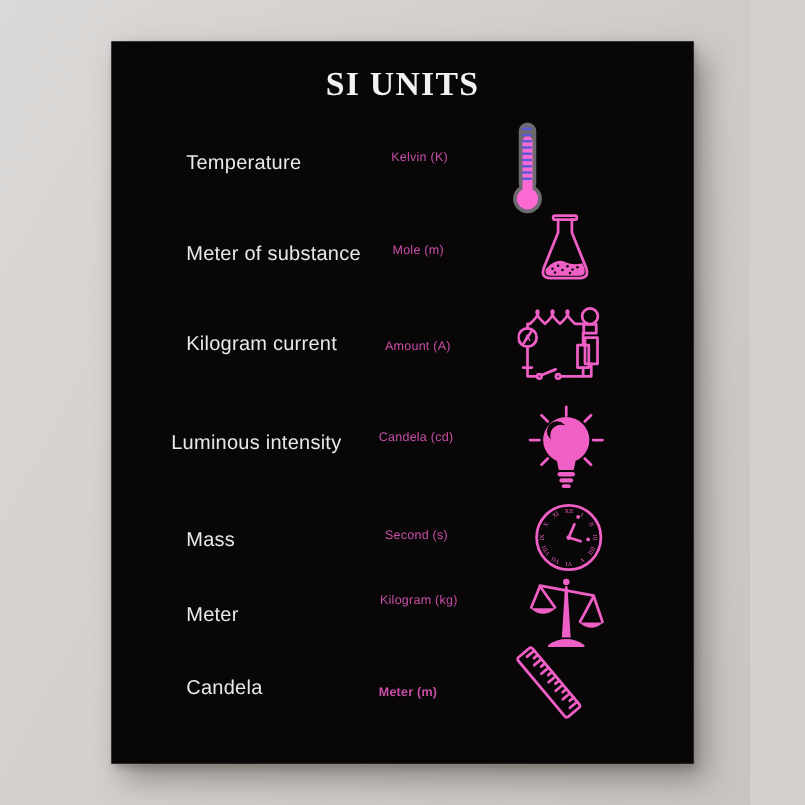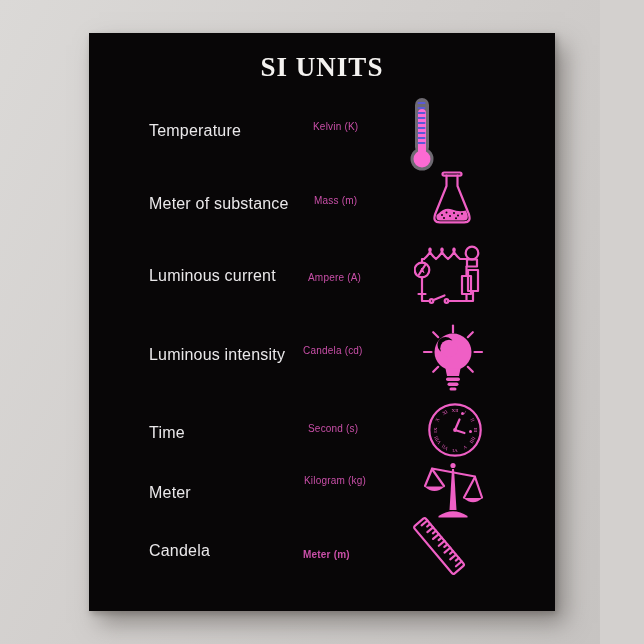--- a/index.html
+++ b/index.html
@@ -33,21 +33,21 @@
   .unit{
     position:absolute;
     font-size:10px;letter-spacing:.2px;line-height:1.2;
     color:var(--unit-text,#c94fa8);
   }
   .icon{position:absolute;color:var(--icon-pink,#ef5fc5);display:block;}
   
   .q1{left:60px;top:88px;}  .u1{left:224px;top:88px;}  .i1{left:317px;top:63px;}
   .q2{left:60px;top:161px;} .u2{left:225px;top:162px;} .i2{left:340px;top:138px;}
   .q3{left:60px;top:233px;} .u3{left:219px;top:239px;} .i3{left:325px;top:211px;}
-  .q4{left:60px;top:312px;} .u4{left:214px;top:312px;} .i4{left:329px;top:291px;}
+  .q4{left:48px;top:312px;} .u4{left:214px;top:312px;} .i4{left:329px;top:291px;}
   .q5{left:60px;top:390px;} .u5{left:219px;top:390px;} .i5{left:337px;top:368px;}
   .q6{left:60px;top:450px;} .u6{left:215px;top:442px;} .i6{left:332px;top:428px;}
   .q7{left:60px;top:508px;} .u7{left:214px;top:516px;font-weight:bold;} .i7{left:321px;top:480px;}
   
   .stroke{stroke:currentColor;fill:none;stroke-width:2.2;stroke-linecap:round;stroke-linejoin:round;}
   .fill{fill:currentColor;stroke:none;}
   .darkfill{fill:var(--poster-background,#080607);stroke:none;}
   .tube{fill:var(--thermometer-tube,#6e6a72);}
   .mercury{fill:var(--thermometer-fill,#fd6ad3);}
   .tick{stroke:var(--thermometer-ticks,#5a5ad8);stroke-width:2;stroke-linecap:round;}
@@ -79,42 +79,42 @@
         <line class="tick" x1="12.5" y1="32" x2="18.5" y2="32"></line>
         <line class="tick" x1="12.5" y1="37" x2="18.5" y2="37"></line>
         <line class="tick" x1="12.5" y1="42" x2="18.5" y2="42"></line>
         <line class="tick" x1="12.5" y1="47" x2="18.5" y2="47"></line>
       </svg>
     </div>
 
     
     <div class="row">
       <span class="qty q2">Meter of substance</span>
-      <span class="unit u2">Mass (m)</span>
+      <span class="unit u2">Mole (m)</span>
       <svg class="icon i2" width="46" height="58" viewBox="0 0 46 58">
         <rect class="stroke" x="13.5" y="1.5" width="19" height="3.2" rx="1.6"></rect>
         <path class="stroke" d="M17.5 4.7 V15 L6 43.5 Q3.6 51.4 10.8 51.4 H35.2 Q42.4 51.4 40 43.5 L28.5 15 V4.7"></path>
         <path class="fill" d="M9 43 Q16 35.5 23 38.5 Q30 41.5 37 39.5 L38.6 44 Q40 49.6 34.5 49.6 H11.5 Q6.2 49.6 7.6 44 Z"></path>
         <g class="darkfill">
           <circle cx="13" cy="44" r="1"></circle>
             <circle cx="17.5" cy="41.5" r="1"></circle>
             <circle cx="21" cy="45" r="1"></circle>
           <circle cx="25" cy="42" r="1"></circle>
             <circle cx="29" cy="44.5" r="1"></circle>
             <circle cx="33" cy="42.8" r="1"></circle>
           <circle cx="15" cy="47" r="1"></circle>
             <circle cx="27" cy="47.3" r="1"></circle>
         </g>
       </svg>
     </div>
 
     
     <div class="row">
-      <span class="qty q3">Luminous current</span>
-      <span class="unit u3">Ampere (A)</span>
+      <span class="qty q3">Kilogram current</span>
+      <span class="unit u3">Amount (A)</span>
       <svg class="icon i3" width="70" height="64" viewBox="0 0 70 64">
         <g class="stroke" stroke-width="2">
           <circle cx="8" cy="26" r="7.3"></circle>
           <line x1="5" y1="30.5" x2="11.5" y2="20.5"></line>
           <path d="M8 18.7 V15 H10"></path>
           <path d="M10 15 c16 -14 -4 -14 12 0 c16 -14 -4 -14 12 0 c16 -14 -4 -14 12 0 H53 V17"></path>
           <circle cx="58" cy="9" r="6.3"></circle>
           <rect x="53" y="15.5" width="10" height="7"></rect>
           <rect x="54" y="26" width="10" height="21"></rect>
           <rect x="48" y="32" width="9" height="18"></rect>
@@ -151,21 +151,21 @@
         <circle class="fill" cx="31" cy="24.5" r="8.8"></circle>
         <path class="fill" d="M27.5 44.5 H42.5 L41 52 H29 Z"></path>
         <rect class="fill" x="28" y="53.5" width="14" height="3.6" rx="1.8"></rect>
         <rect class="fill" x="29.5" y="58.6" width="11" height="3.4" rx="1.7"></rect>
         <rect class="fill" x="31.5" y="63.4" width="7" height="3" rx="1.5"></rect>
       </svg>
     </div>
 
     
     <div class="row">
-      <span class="qty q5">Time</span>
+      <span class="qty q5">Mass</span>
       <span class="unit u5">Second (s)</span>
       <svg class="icon i5" width="58" height="58" viewBox="0 0 58 58">
         <circle class="stroke" stroke-width="2.6" cx="29" cy="29" r="25.7"></circle>
         <text class="numeral" x="29" y="9">XII</text>
         <text class="numeral" x="39" y="11.7" transform="rotate(30 39 11.7)">I</text>
         <text class="numeral" x="46.3" y="19" transform="rotate(60 46.3 19)">II</text>
         <text class="numeral" x="49" y="29" transform="rotate(90 49 29)">III</text>
         <text class="numeral" x="46.3" y="39" transform="rotate(120 46.3 39)">IIII</text>
         <text class="numeral" x="39" y="46.3" transform="rotate(150 39 46.3)">V</text>
         <text class="numeral" x="29" y="49" transform="rotate(180 29 49)">VI</text>

